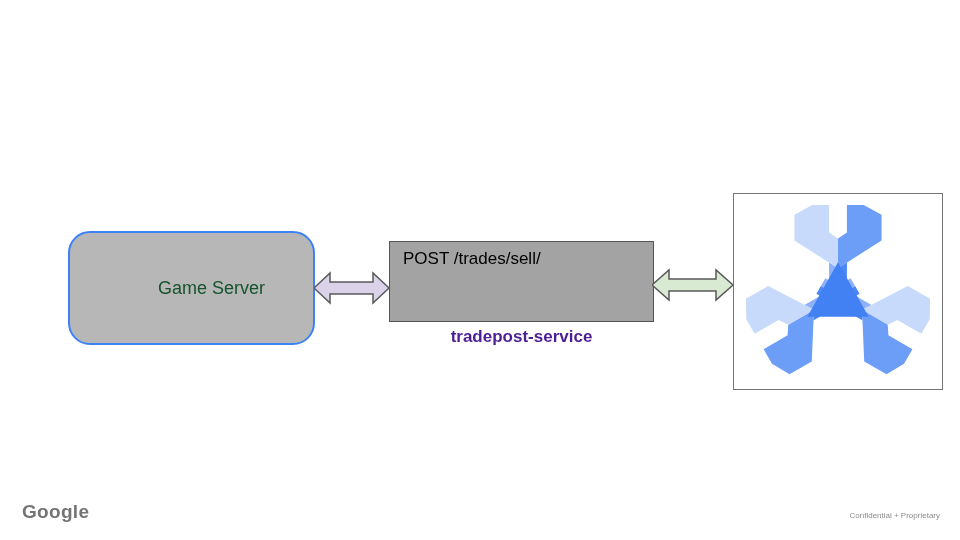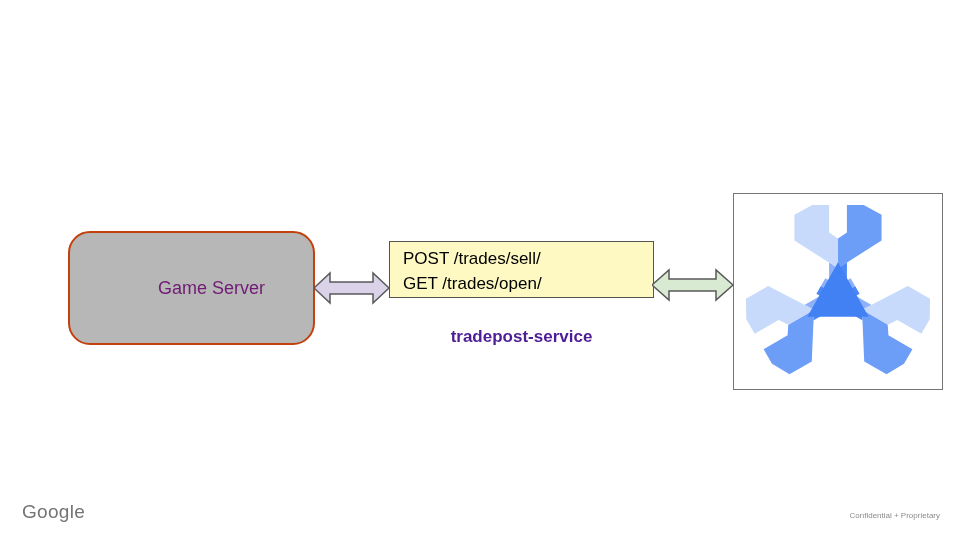--- a/index.html
+++ b/index.html
@@ -18,36 +18,36 @@
     background: #ffffff;
   }
   .abs { position: absolute; }
 
   
   .game-server {
     left: 68px; top: 231px;
     width: 247px; height: 114px;
     box-sizing: border-box;
     background: #b7b7b7;
-    border: 2px solid #c2410c;
+    border: 2px solid #3b82f6;
     border-radius: 22px;
     display: flex;
     align-items: center;
     justify-content: center;
     font-size: 18px;
-    color: #701a75;
+    color: #14532d;
     padding-left: 40px;
   }
 
   
   .service-box {
     left: 389px; top: 241px;
-    width: 265px; height: 57px;
+    width: 265px; height: 81px;
     box-sizing: border-box;
-    background: #fef9c3;
+    background: #a3a3a3;
     border: 1.5px solid #545454;
     padding: 5px 0 0 13px;
     font-size: 17px;
     line-height: 24.5px;
     color: #000000;
   }
   .service-box div { white-space: nowrap; }
 
   .service-label {
     left: 389px; top: 327px;
@@ -71,21 +71,21 @@
     border: 1px solid #757575;
   }
   .logo-panel svg { display: block; width: 100%; height: 100%; }
 
   
   .brand {
     left: 22px; top: 501px;
     font-size: 19px;
     letter-spacing: 0.3px;
     color: #747474;
-    font-weight: 400;
+    font-weight: 700;
   }
   .footnote {
     right: 20px; top: 511px;
     font-size: 8px;
     color: #8c8c8c;
   }
 </style>
 </head>
 <body>
 
@@ -96,21 +96,20 @@
   </div>
 
   <div class="abs arrow-left">
     <svg viewBox="0 0 75 34" width="75" height="34">
       <polygon points="0,17 16,2 16,11 59,11 59,2 75,17 59,32 59,23 16,23 16,32" stroke="#595959" stroke-width="1.5" fill="#d9d2e9"></polygon>
     </svg>
   </div>
 
   <div class="abs service-box">
     <div>POST /trades/sell/</div>
-    <div>GET /trades/open/</div>
   </div>
 
   <div class="abs service-label">tradepost-service</div>
 
   <div class="abs arrow-right">
     <svg viewBox="0 0 81 34" width="81" height="34">
       <polygon points="0,17 17,2 17,11 64,11 64,2 81,17 64,32 64,23 17,23 17,32" stroke="#595959" stroke-width="1.5" fill="#d9ead3"></polygon>
     </svg>
   </div>
 

